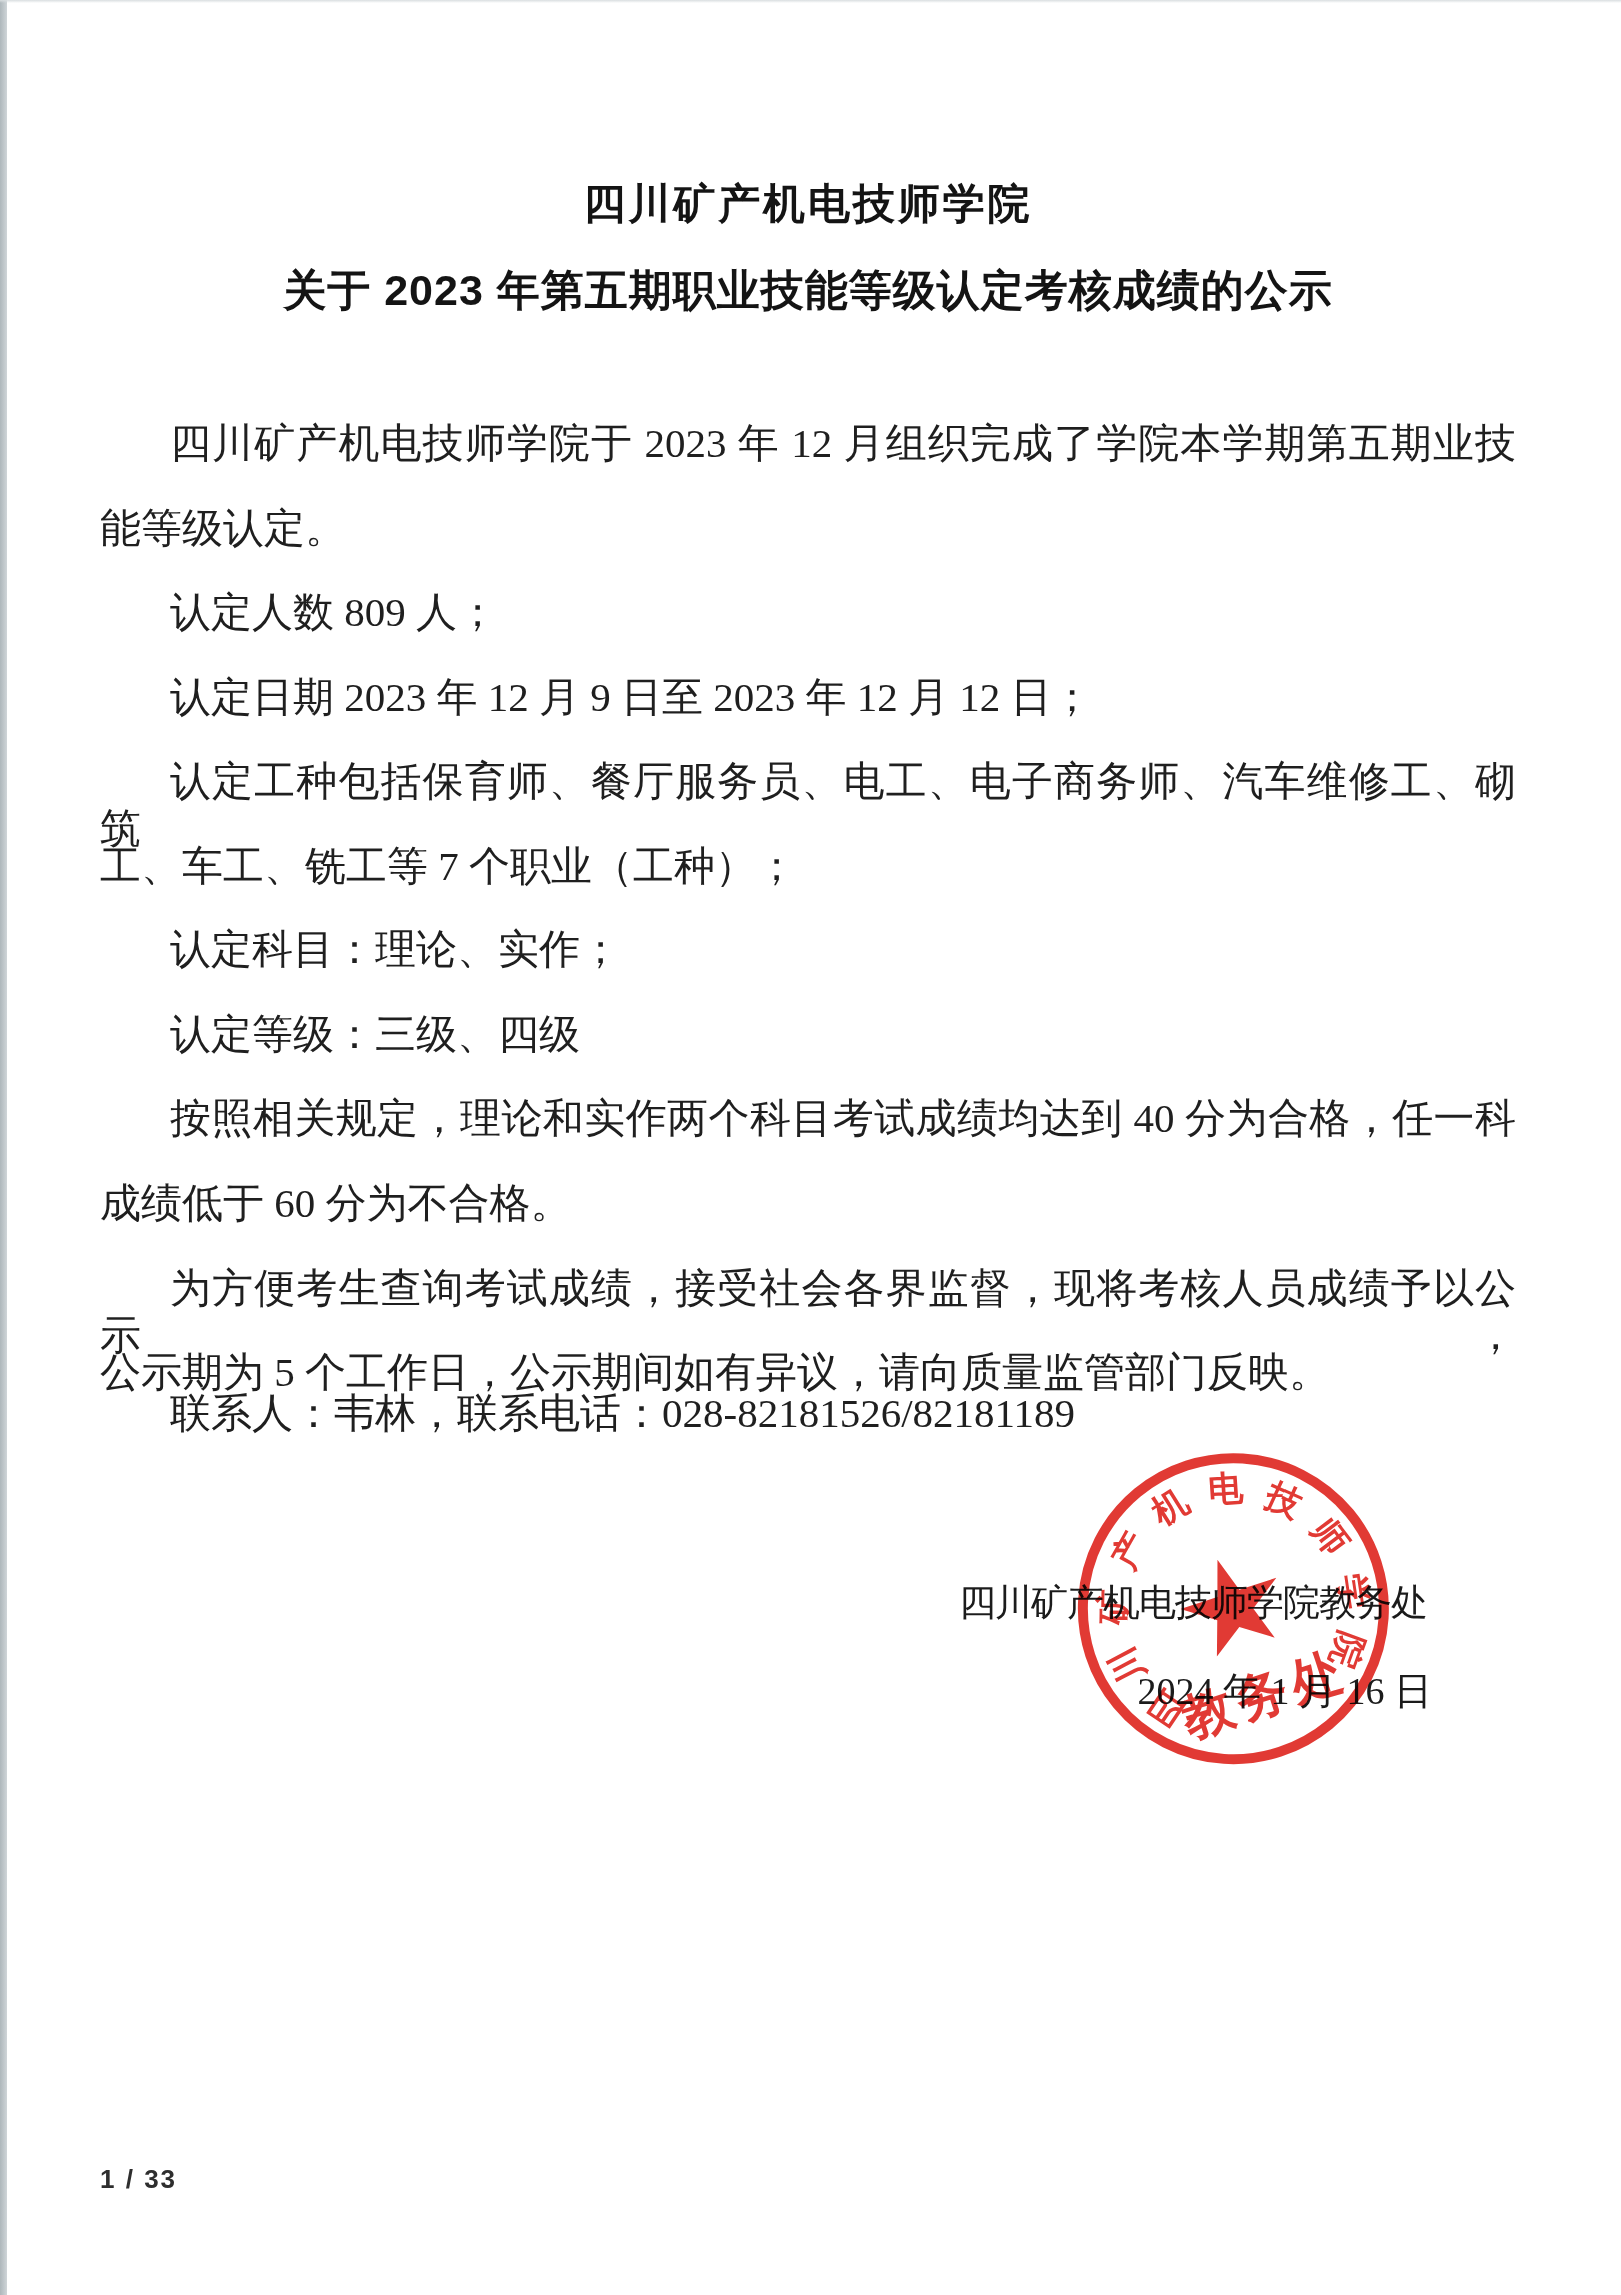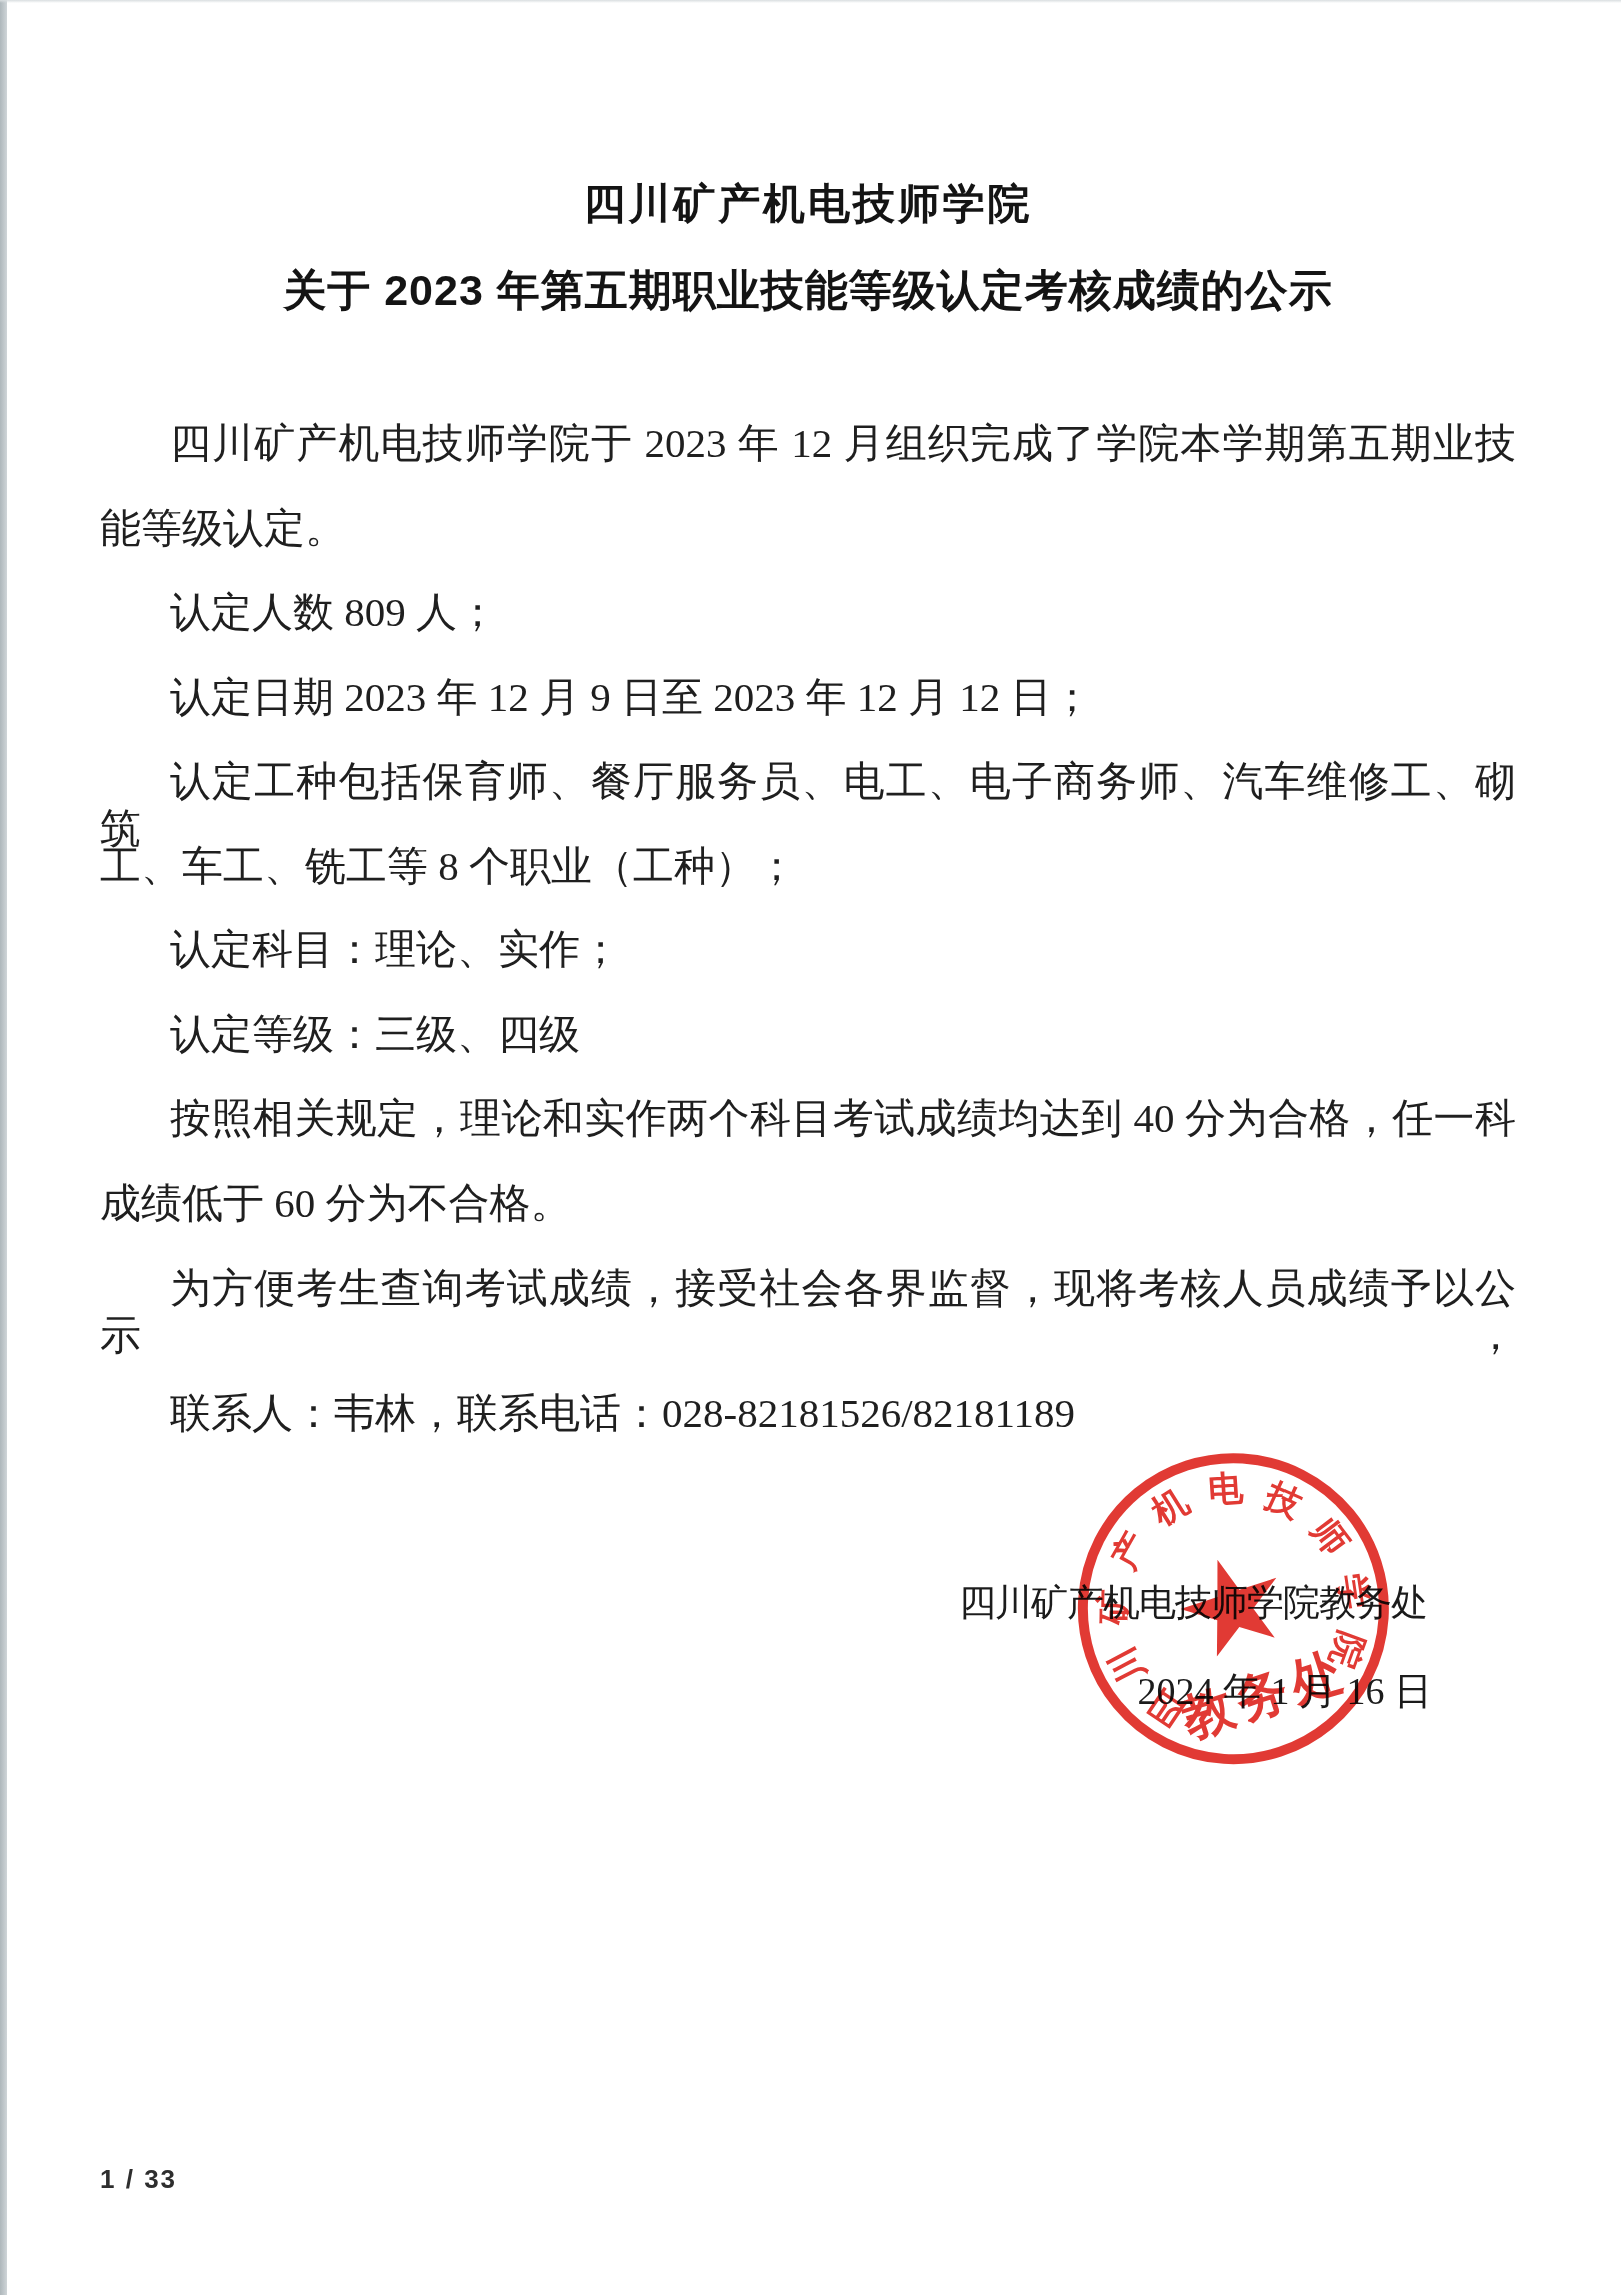--- a/index.html
+++ b/index.html
@@ -89,26 +89,27 @@
   <div class="scan-edge-top"></div>
 
   <div class="title title-1">四川矿产机电技师学院</div>
   <div class="title title-2">关于 2023 年第五期职业技能等级认定考核成绩的公示</div>
 
   <div class="bline indent fill" style="top:420px">四川矿产机电技师学院于 2023 年 12 月组织完成了学院本学期第五期业技</div>
   <div class="bline" style="top:505px">能等级认定。</div>
   <div class="bline indent" style="top:589px">认定人数 809 人；</div>
   <div class="bline indent" style="top:674px">认定日期 2023 年 12 月 9 日至 2023 年 12 月 12 日；</div>
   <div class="bline indent fill" style="top:758px">认定工种包括保育师、餐厅服务员、电工、电子商务师、汽车维修工、砌筑</div>
-  <div class="bline" style="top:843px">工、车工、铣工等 8 个职业（工种）；</div>
+  <div class="bline" style="top:843px">工、车工、铣工等 7 个职业（工种）；</div>
   <div class="bline indent" style="top:1011px">认定等级：三级、四级</div>
   <div class="bline indent" style="top:926px">认定科目：理论、实作；</div>
   <div class="bline indent fill" style="top:1095px">按照相关规定，理论和实作两个科目考试成绩均达到 40 分为合格，任一科</div>
   <div class="bline" style="top:1180px">成绩低于 60 分为不合格。</div>
   <div class="bline indent fill" style="top:1265px">为方便考生查询考试成绩，接受社会各界监督，现将考核人员成绩予以公示，</div>
+  <div class="bline" style="top:1349px">公示期为 5 个工作日，公示期间如有异议，请向质量监管部门反映。</div>
   <div class="bline indent" style="top:1390px">联系人：韦林，联系电话：028-82181526/82181189</div>
 
   <div class="sig sig-name">四川矿产机电技师学院教务处</div>
   <div class="date">2024 年 1 月 16 日</div>
 
   <div class="stamp">
     <div class="stamp-ring"></div>
     <div class="stamp-star"></div>
     <div class="stamp-arc">
         <span style="position: absolute; left: 40px; top: 210px; width: 41px; height: 41px; line-height: 41px; text-align: center; transform: rotate(-128deg);">四</span>

